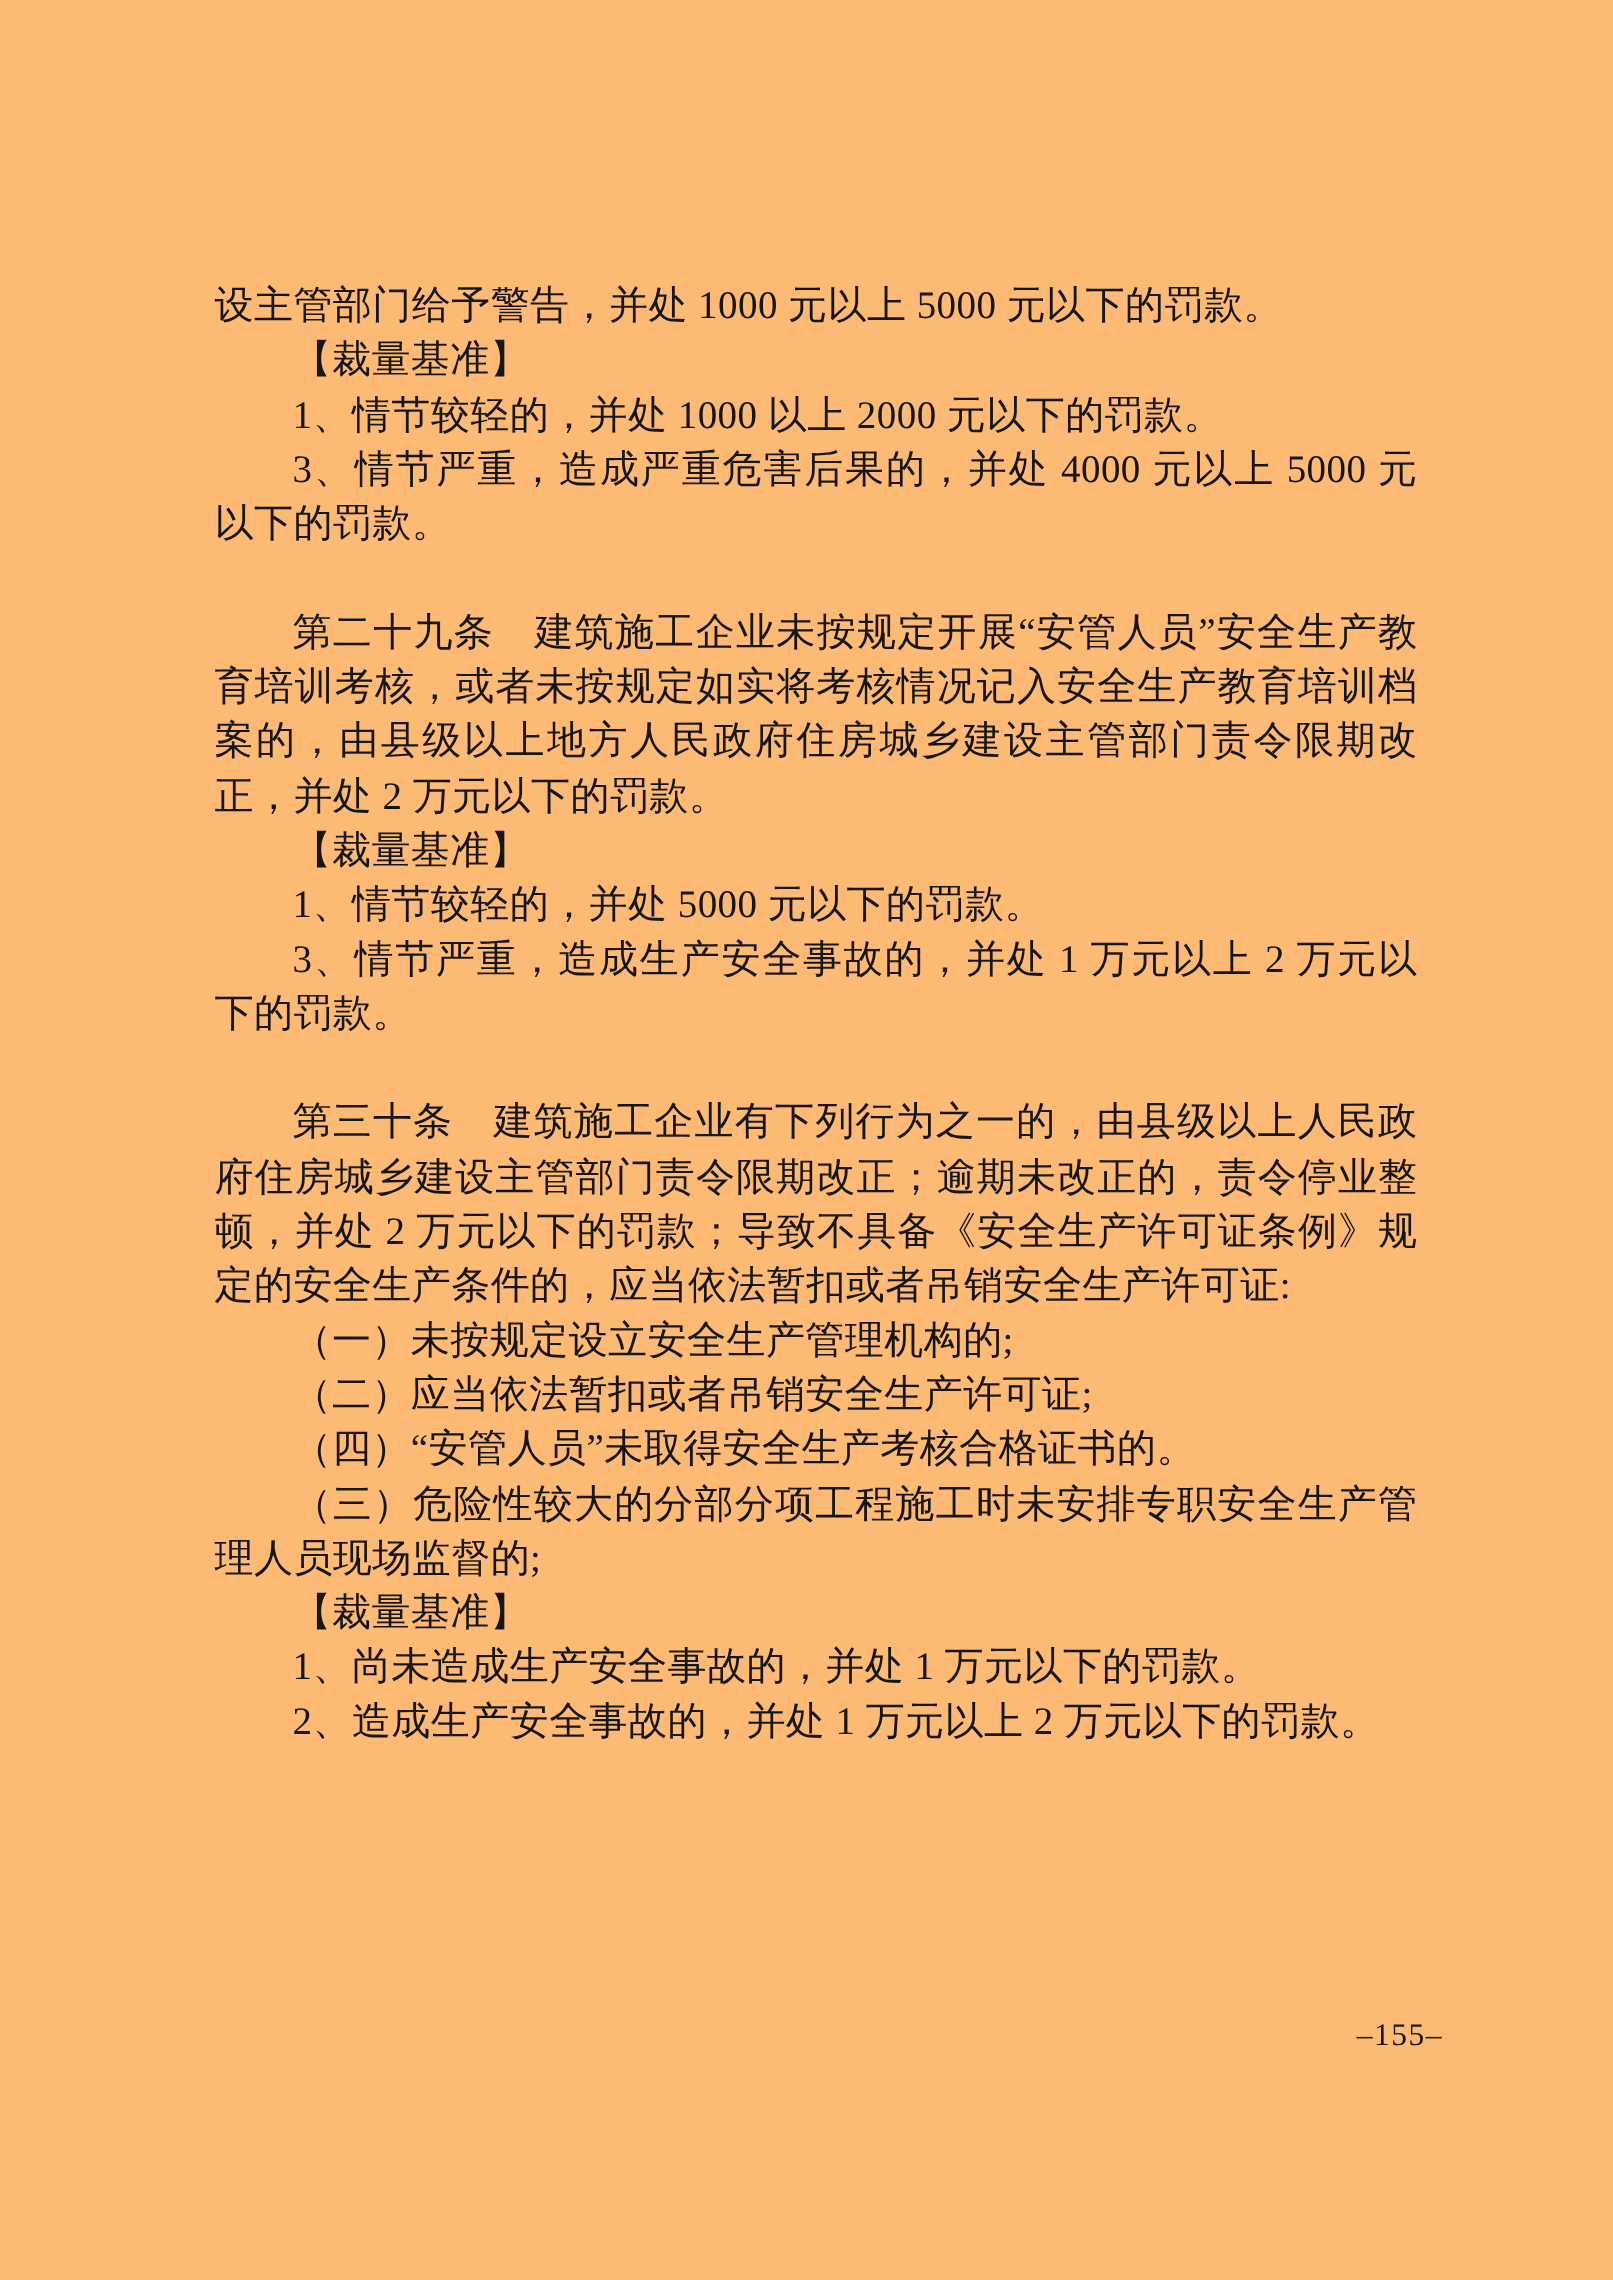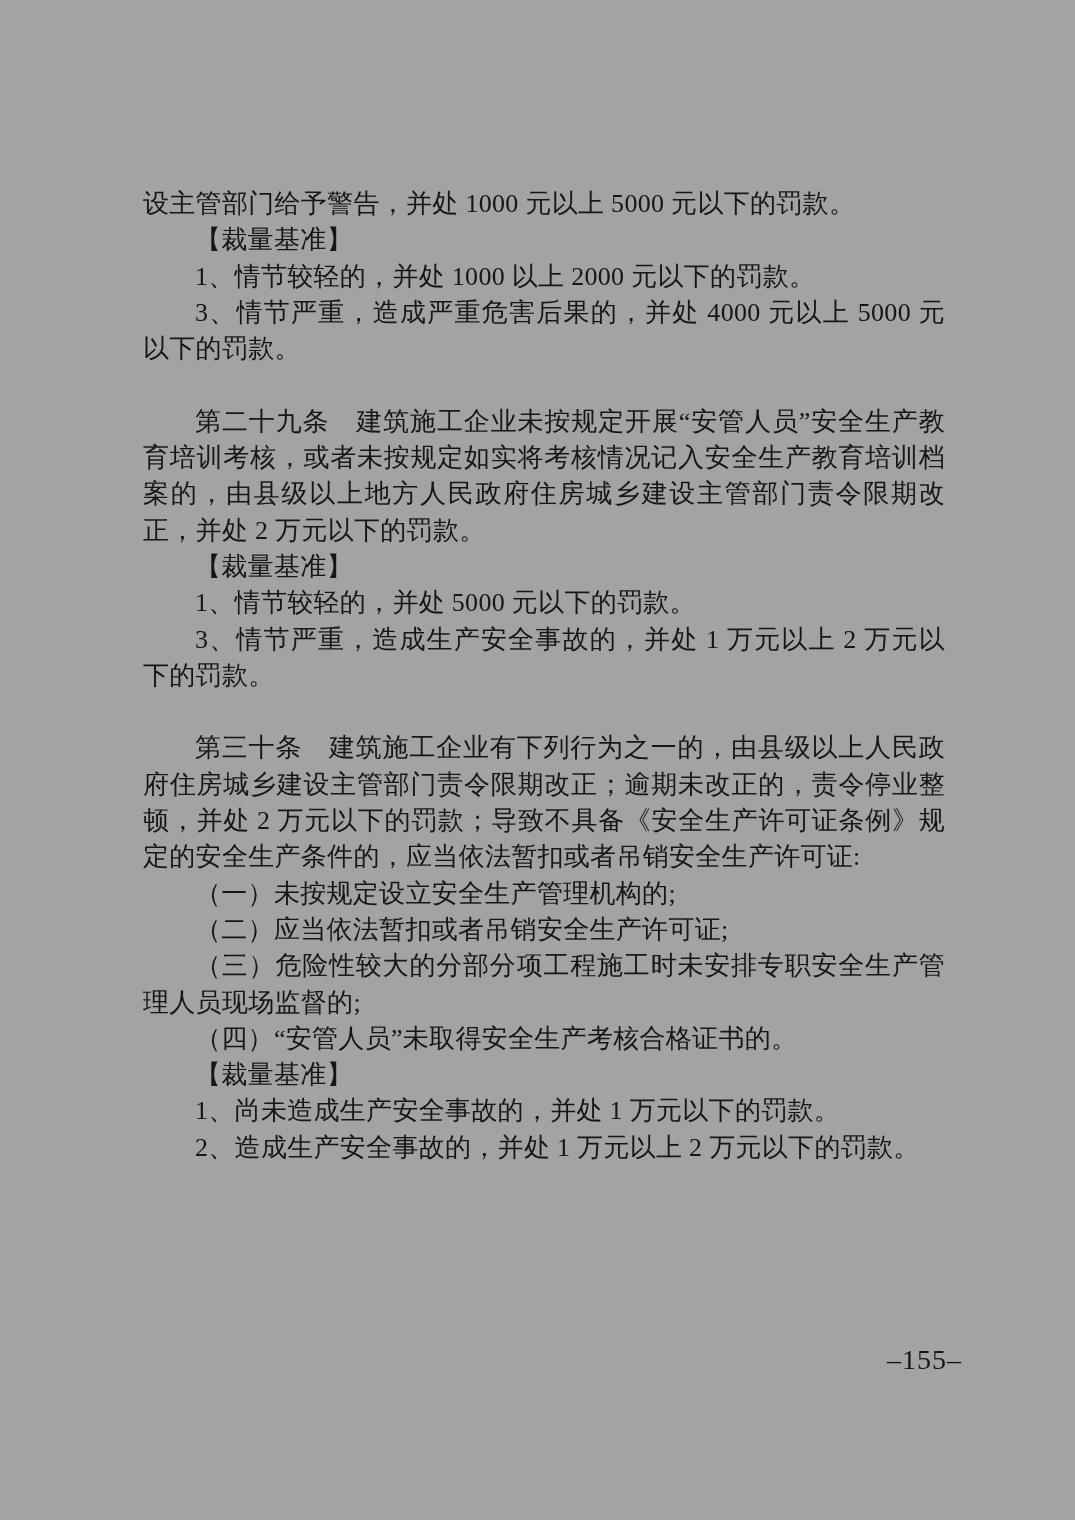--- a/index.html
+++ b/index.html
@@ -4,21 +4,21 @@
 <style>
   html, body {
     margin: 0;
     padding: 0;
     background: #ffffff;
   }
   .page {
     position: relative;
     width: 1075px;
     height: 1520px;
-    background: #a3a3a3;
+    background: #fdba74;
     overflow: hidden;
     font-family: "Liberation Serif", "DejaVu Serif", serif;
     color: #161616;
   }
   .text-block {
     position: absolute;
     left: 143px;
     top: 186px;
     width: 802px;
     font-size: 26px;
@@ -37,41 +37,41 @@
   .para.article {
     margin-top: 36.3px; 
   }
   .para.basis {
     font-weight: 400;
   }
   .page-number {
     position: absolute;
     top: 1344px;
     right: 113px;
-    font-size: 28px;
+    font-size: 21px;
     letter-spacing: 1px;
     color: #161616;
   }
 </style>
 </head>
 <body>
 
 <div class="page">
   <div class="text-block">
     <p class="para no-indent">设主管部门给予警告，并处 1000 元以上 5000 元以下的罚款。</p>
     <p class="para basis">【裁量基准】</p>
     <p class="para">1、情节较轻的，并处 1000 以上 2000 元以下的罚款。</p>
     <p class="para">3、情节严重，造成严重危害后果的，并处 4000 元以上 5000 元以下的罚款。</p>
     <p class="para article">第二十九条　建筑施工企业未按规定开展“安管人员”安全生产教育培训考核，或者未按规定如实将考核情况记入安全生产教育培训档案的，由县级以上地方人民政府住房城乡建设主管部门责令限期改正，并处 2 万元以下的罚款。</p>
     <p class="para basis">【裁量基准】</p>
     <p class="para">1、情节较轻的，并处 5000 元以下的罚款。</p>
     <p class="para">3、情节严重，造成生产安全事故的，并处 1 万元以上 2 万元以下的罚款。</p>
     <p class="para article">第三十条　建筑施工企业有下列行为之一的，由县级以上人民政府住房城乡建设主管部门责令限期改正；逾期未改正的，责令停业整顿，并处 2 万元以下的罚款；导致不具备《安全生产许可证条例》规定的安全生产条件的，应当依法暂扣或者吊销安全生产许可证:</p>
     <p class="para">（一）未按规定设立安全生产管理机构的;</p>
     <p class="para">（二）应当依法暂扣或者吊销安全生产许可证;</p>
+    <p class="para">（四）“安管人员”未取得安全生产考核合格证书的。</p>
     <p class="para">（三）危险性较大的分部分项工程施工时未安排专职安全生产管理人员现场监督的;</p>
-    <p class="para">（四）“安管人员”未取得安全生产考核合格证书的。</p>
     <p class="para basis">【裁量基准】</p>
     <p class="para">1、尚未造成生产安全事故的，并处 1 万元以下的罚款。</p>
     <p class="para">2、造成生产安全事故的，并处 1 万元以上 2 万元以下的罚款。</p>
   </div>
   <div class="page-number">–155–</div>
 </div>
 
 </body></html>

